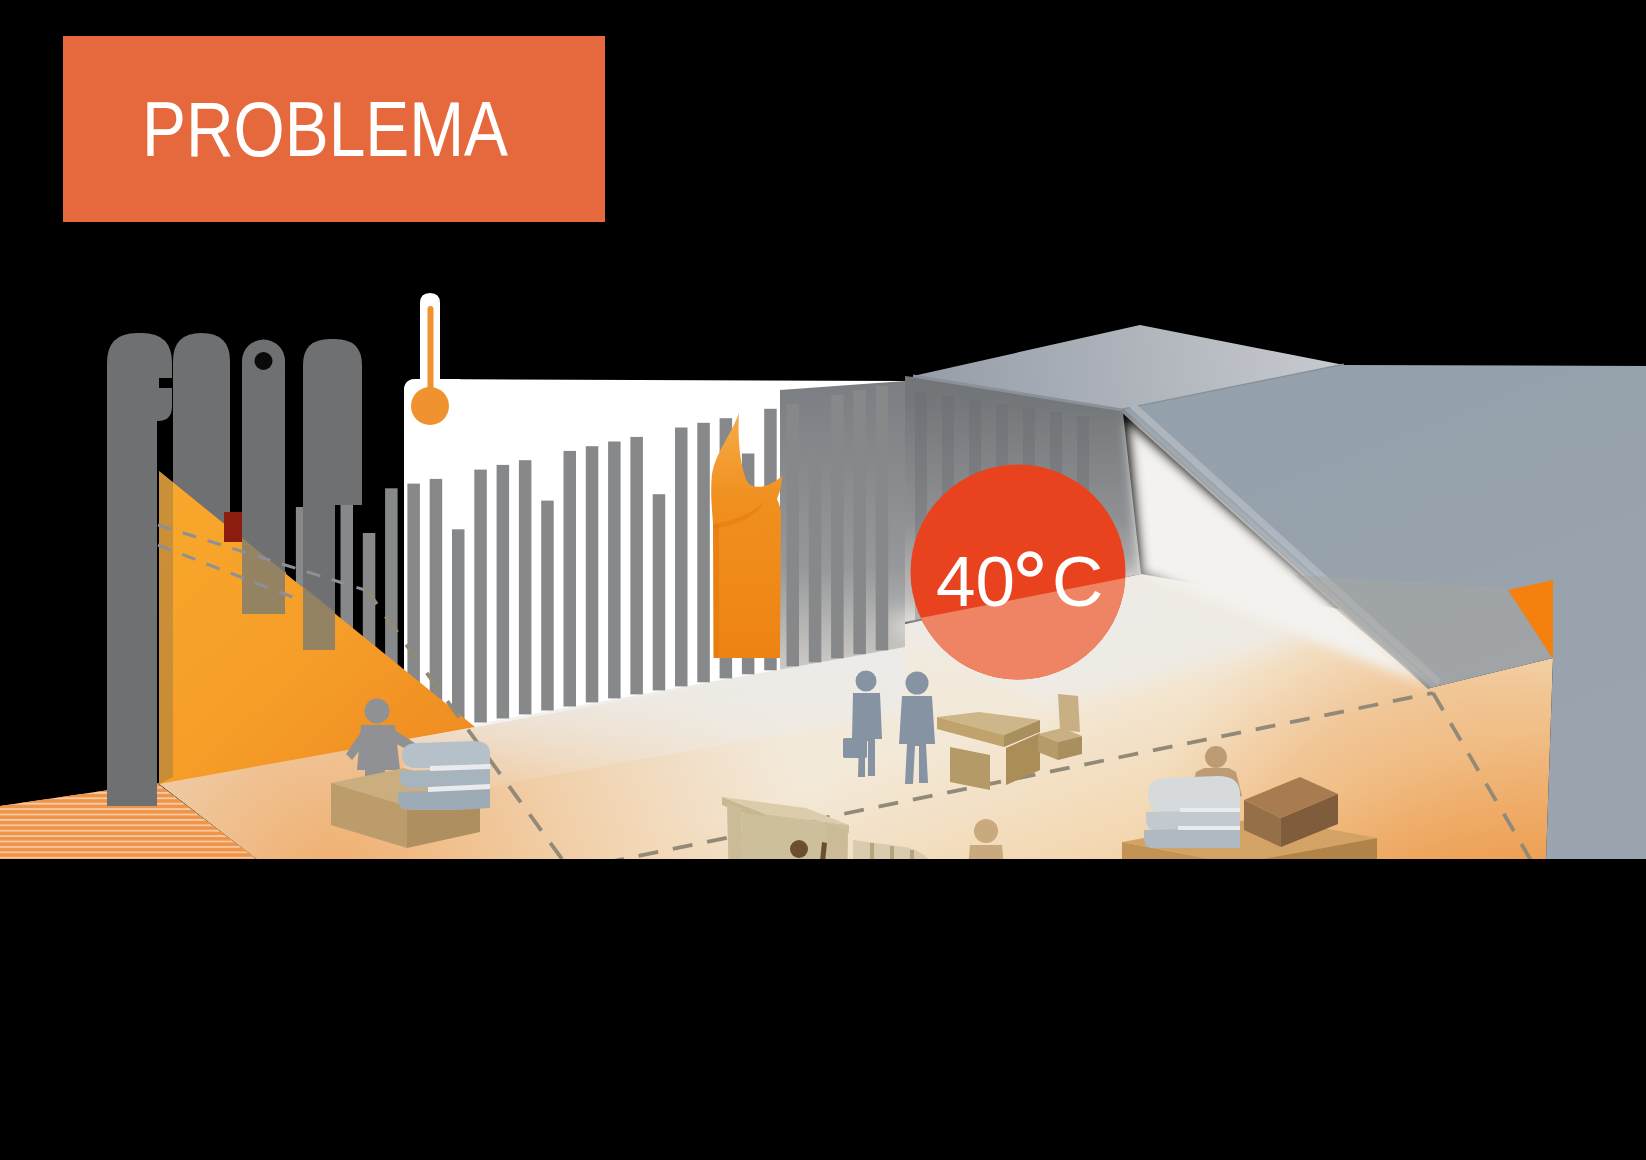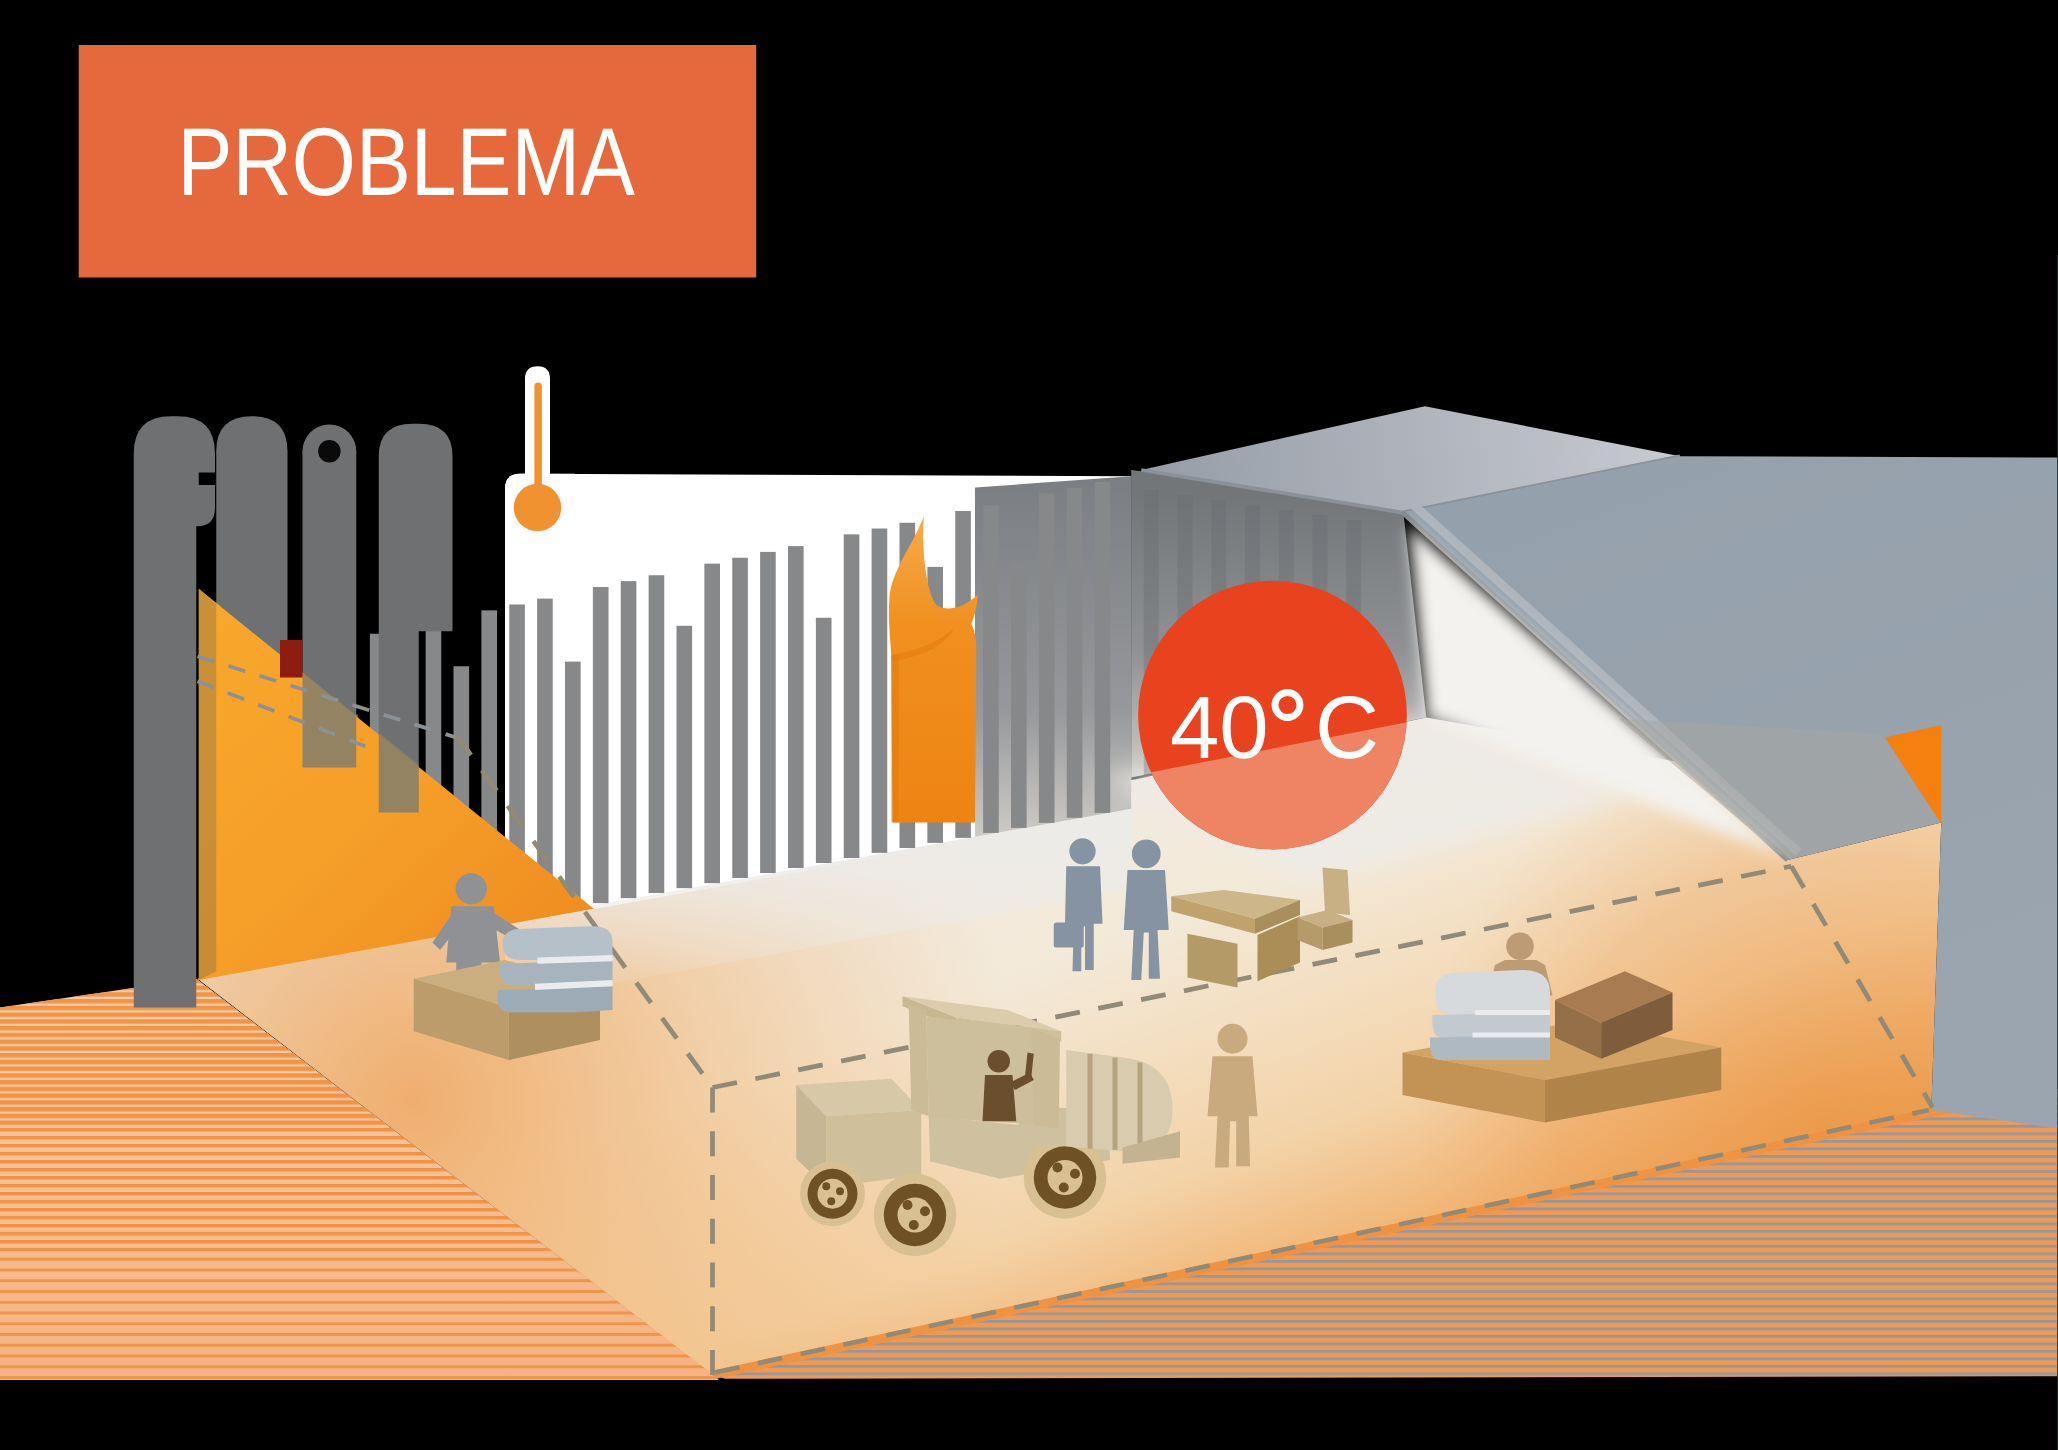--- a/index.html
+++ b/index.html
@@ -1,16 +1,16 @@
 <!DOCTYPE html>
 <html><head>
 <meta charset="utf-8">
 <style>
   html,body{margin:0;padding:0;background:#000;}
-  #stage{position:relative;width:1646px;height:1160px;background:#5eead4;overflow:hidden;
+  #stage{position:relative;width:1646px;height:859px;background:#eab308;overflow:hidden;
          font-family:"Liberation Sans", sans-serif;}
   svg{position:absolute;left:0;top:0;}
 </style>
 </head>
 <body>
 <div id="stage">
 <svg width="1646" height="1160" viewBox="0 0 1646 1160">
 <defs>
   <linearGradient id="beamG" x1="159" y1="471" x2="420" y2="760" gradientUnits="userSpaceOnUse">
     <stop offset="0" stop-color="#f9a82c"></stop>

